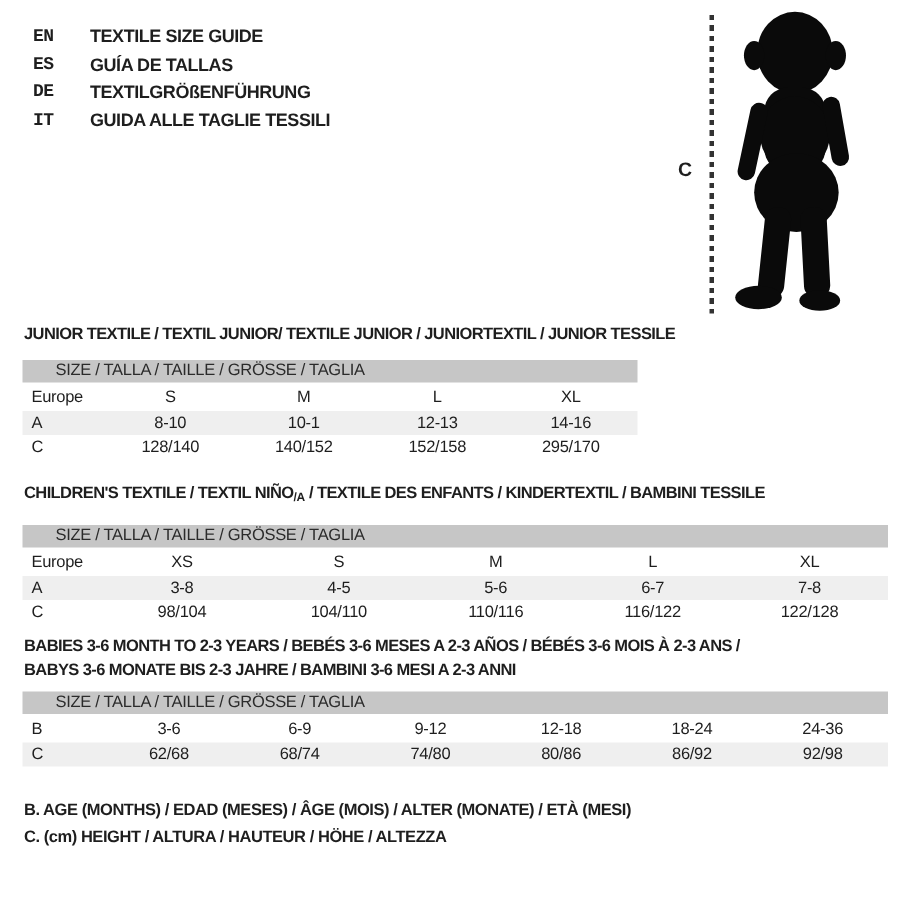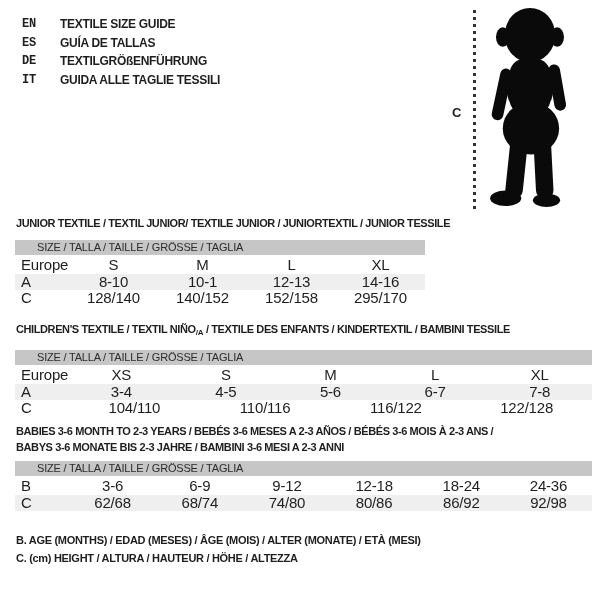--- a/index.html
+++ b/index.html
@@ -25,21 +25,21 @@
   .title-babies{top:424px;line-height:15.5px;white-space:normal;width:560px;}
   .sub{font-size:8px;vertical-align:-2px;letter-spacing:-0.2px;}
 
   
   .size-table{position:absolute;left:15px;}
   .tbl-junior{top:240px;width:410px;}
   .tbl-children{top:350px;width:577px;}
   .tbl-babies{top:461px;width:577px;}
   .t-band{height:15px;line-height:15px;background:#c6c6c6;padding-left:22px;font-size:11px;
           color:#2b2b2b;letter-spacing:-0.2px;margin-bottom:2px;}
-  .t-row{display:flex;height:16.5px;line-height:16.5px;font-size:15px;letter-spacing:-0.2px;}
+  .t-row{display:flex;height:16.5px;line-height:16.5px;font-size:11px;letter-spacing:-0.2px;}
   .t-row.alt{background:#efefef;}
   .t-lbl{width:48px;padding-left:6px;}
   .t-val{flex:1;text-align:center;}
 
   
   .footnotes{position:absolute;left:16px;top:532px;}
   .footnote{height:17.5px;line-height:17.5px;font-size:11px;font-weight:bold;letter-spacing:-0.3px;white-space:nowrap;}
 </style>
 </head>
 <body>
@@ -118,28 +118,29 @@
     <div class="t-row">
       <span class="t-lbl">Europe</span>
       <span class="t-val">XS</span>
       <span class="t-val">S</span>
       <span class="t-val">M</span>
       <span class="t-val">L</span>
       <span class="t-val">XL</span>
     </div>
     <div class="t-row alt">
       <span class="t-lbl">A</span>
-      <span class="t-val">3-4</span>
+      <span class="t-val">3-8</span>
       <span class="t-val">4-5</span>
       <span class="t-val">5-6</span>
       <span class="t-val">6-7</span>
       <span class="t-val">7-8</span>
     </div>
     <div class="t-row">
       <span class="t-lbl">C</span>
+      <span class="t-val">98/104</span>
       <span class="t-val">104/110</span>
       <span class="t-val">110/116</span>
       <span class="t-val">116/122</span>
       <span class="t-val">122/128</span>
     </div>
   </div>
 
   <div class="sec-title title-babies">
     <span>BABIES 3-6 MONTH TO 2-3 YEARS / BEBÉS 3-6 MESES A 2-3 AÑOS / BÉBÉS 3-6 MOIS À 2-3 ANS /</span><br>
     <span>BABYS 3-6 MONATE BIS 2-3 JAHRE / BAMBINI 3-6 MESI A 2-3 ANNI</span>

